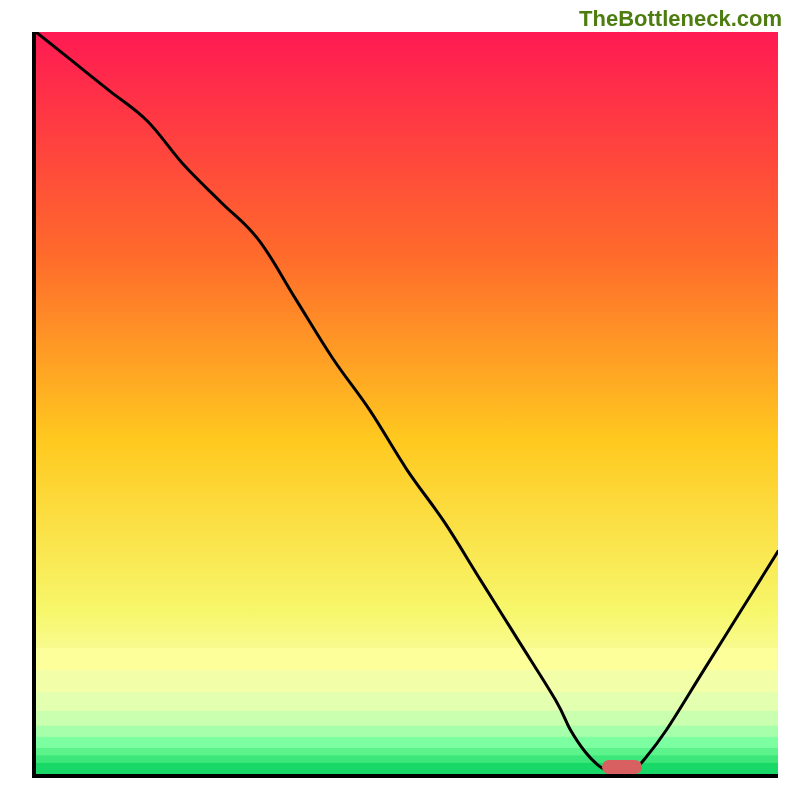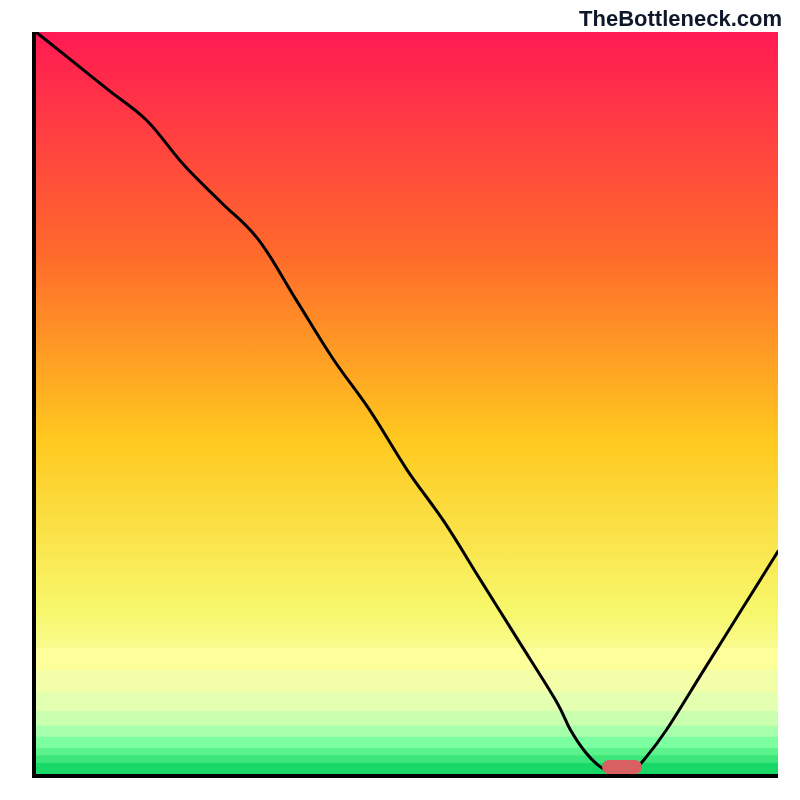--- a/index.html
+++ b/index.html
@@ -14,21 +14,21 @@
     width: 800px;
     height: 800px;
     position: relative;
   }
   .watermark {
     position: absolute;
     top: 6px;
     right: 18px;
     font-size: 22px;
     font-weight: bold;
-    color: #0f172a;
+    color: #4d7c0f;
     z-index: 10;
   }
   .plot-area {
     position: absolute;
     left: 32px;
     top: 32px;
     width: 742px;
     height: 742px;
     border-left: 4px solid #000;
     border-bottom: 4px solid #000;

